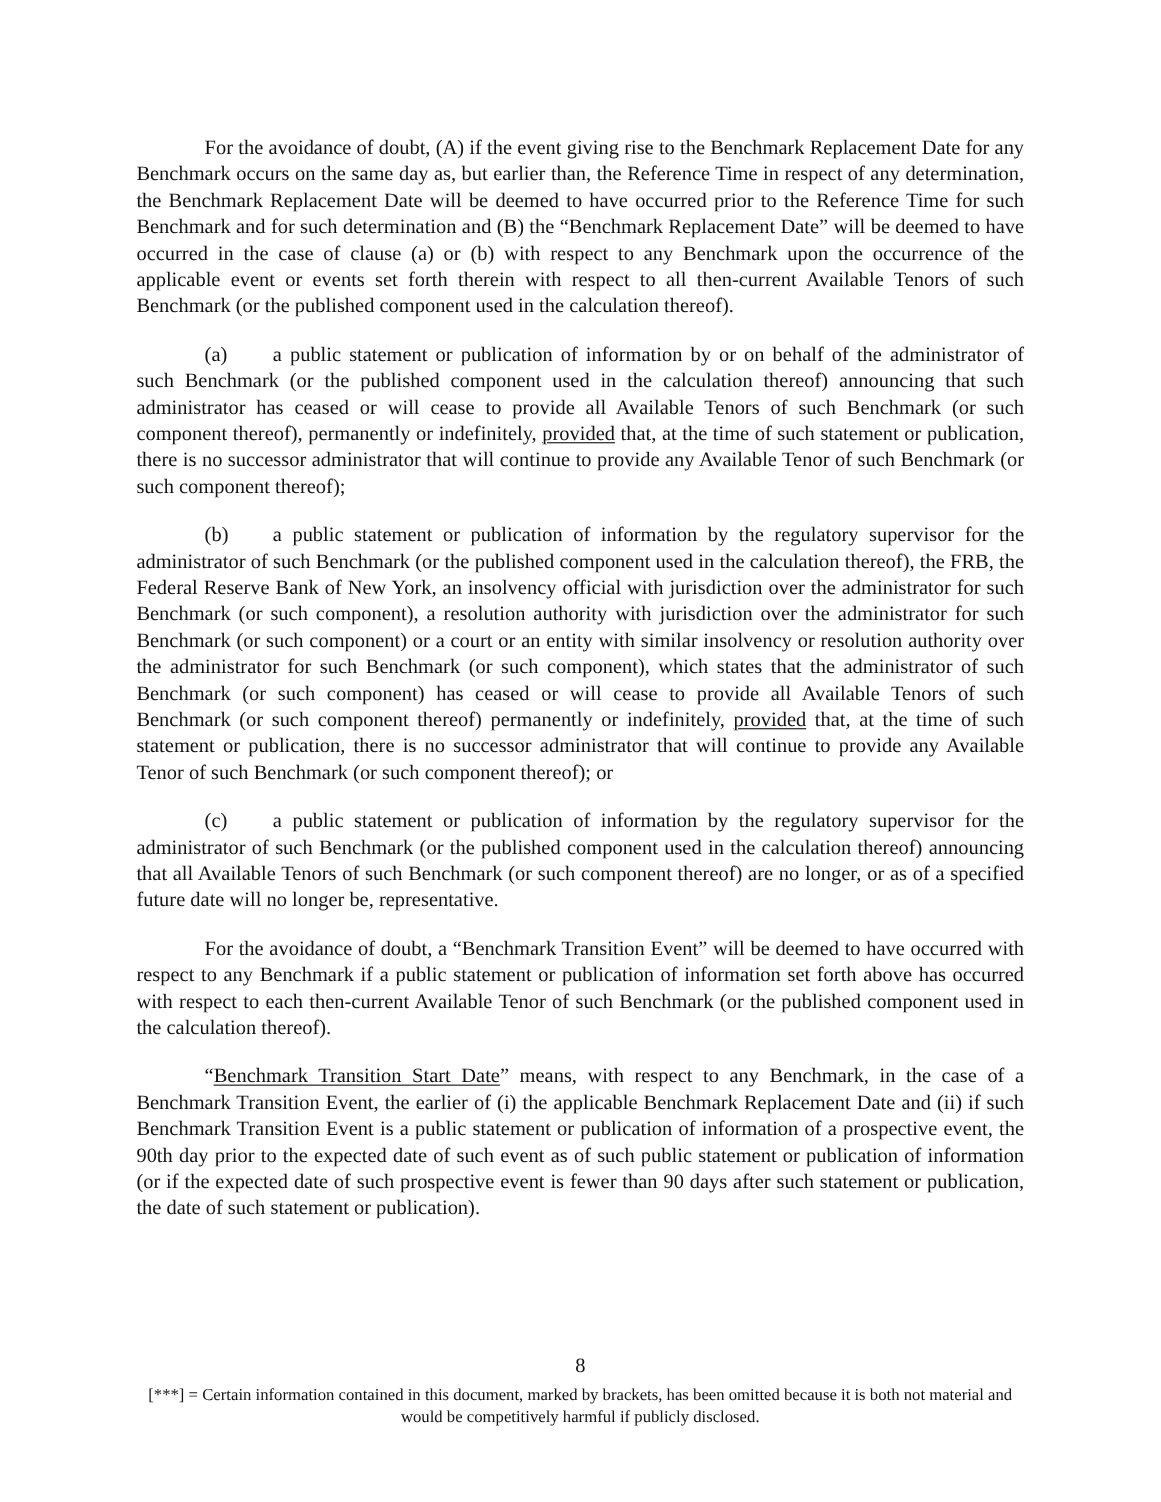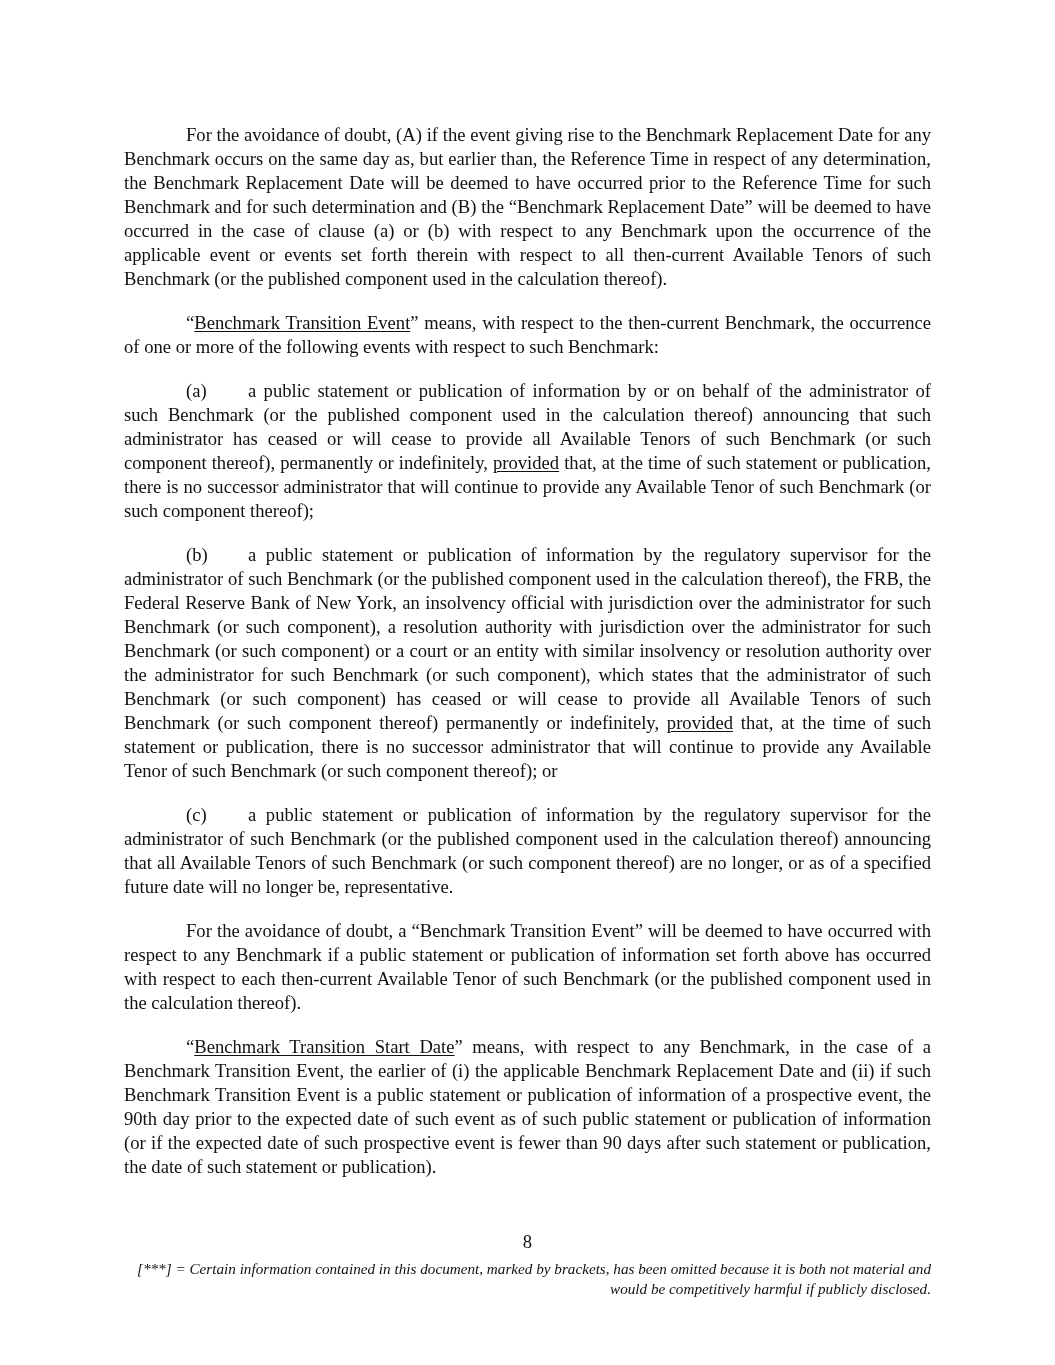--- a/index.html
+++ b/index.html
@@ -54,32 +54,30 @@
   }
   .footnote {
     position: absolute;
     left: 124px;
     top: 1259px;
     width: 807px;
     font-family: "Liberation Serif", "DejaVu Serif", serif;
     font-size: 15.2px;
     line-height: 20px;
     color: #111111;
-    text-align: right;
-    font-style: italic;
+    text-align: center;
   }
 </style>
 </head>
 <body>
 
 <div class="page">
 
   <p class="para">For the avoidance of doubt, (A) if the event giving rise to the Benchmark Replacement Date for any Benchmark occurs on the same day as, but earlier than, the Reference Time in respect of any determination, the Benchmark Replacement Date will be deemed to have occurred prior to the Reference Time for such Benchmark and for such determination and (B) the “Benchmark Replacement Date” will be deemed to have occurred in the case of clause (a) or (b) with respect to any Benchmark upon the occurrence of the applicable event or events set forth therein with respect to all then-current Available Tenors of such Benchmark (or the published component used in the calculation thereof).</p>
 
-  <p class="para"><span>“</span><span class="u">Benchmark Transition Event</span><span>” means, with respect to the then-current Benchmark, the occurrence of one or more of the following events with respect to such Benchmark:</span></p>
 
   <p class="para"><span class="marker">(a)</span><span>a public statement or publication of information by or on behalf of the administrator of such Benchmark (or the published component used in the calculation thereof) announcing that such administrator has ceased or will cease to provide all Available Tenors of such Benchmark (or such component thereof), permanently or indefinitely, </span><span class="u">provided</span><span> that, at the time of such statement or publication, there is no successor administrator that will continue to provide any Available Tenor of such Benchmark (or such component thereof);</span></p>
 
   <p class="para"><span class="marker">(b)</span><span>a public statement or publication of information by the regulatory supervisor for the administrator of such Benchmark (or the published component used in the calculation thereof), the FRB, the Federal Reserve Bank of New York,  an insolvency official with jurisdiction over the administrator for such Benchmark (or such component), a resolution authority with jurisdiction over the administrator for such Benchmark (or such component) or a court or an entity with similar insolvency or resolution authority over the administrator for such Benchmark (or such component), which states that the administrator of such Benchmark (or such component) has ceased or will cease to provide all Available Tenors of such Benchmark (or such component thereof) permanently or indefinitely, </span><span class="u">provided</span><span> that, at the time of such statement or publication, there is no successor administrator that will continue to provide any Available Tenor of such Benchmark (or such component thereof); or</span></p>
 
   <p class="para"><span class="marker">(c)</span><span>a public statement or publication of information by the regulatory supervisor for the administrator of such Benchmark (or the published component used in the calculation thereof) announcing that all Available Tenors of such Benchmark (or such component thereof) are no longer, or as of a specified future date will no longer be, representative.</span></p>
 
   <p class="para">For the avoidance of doubt, a “Benchmark Transition Event” will be deemed to have occurred with respect to any Benchmark if a public statement or publication of information set forth above has occurred with respect to each then-current Available Tenor of such Benchmark (or the published component used in the calculation thereof).</p>
 
   <p class="para last"><span>“</span><span class="u">Benchmark Transition Start Date</span><span>” means, with respect to any Benchmark, in the case of a Benchmark Transition Event, the earlier of (i) the applicable Benchmark Replacement Date and (ii) if such Benchmark Transition Event is a public statement or publication of information of a prospective event, the 90th day prior to the expected date of such event as of such public statement or publication of information (or if the expected date of such prospective event is fewer than 90 days after such statement or publication, the date of such statement or publication).</span></p>

